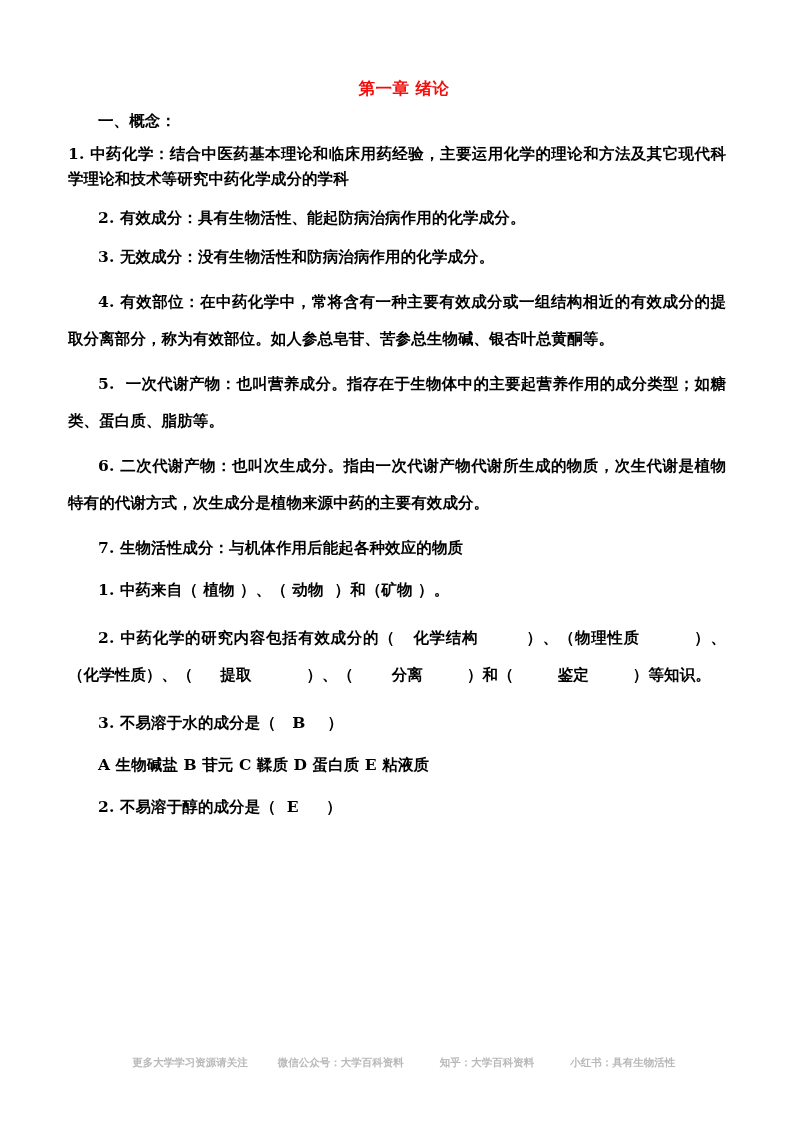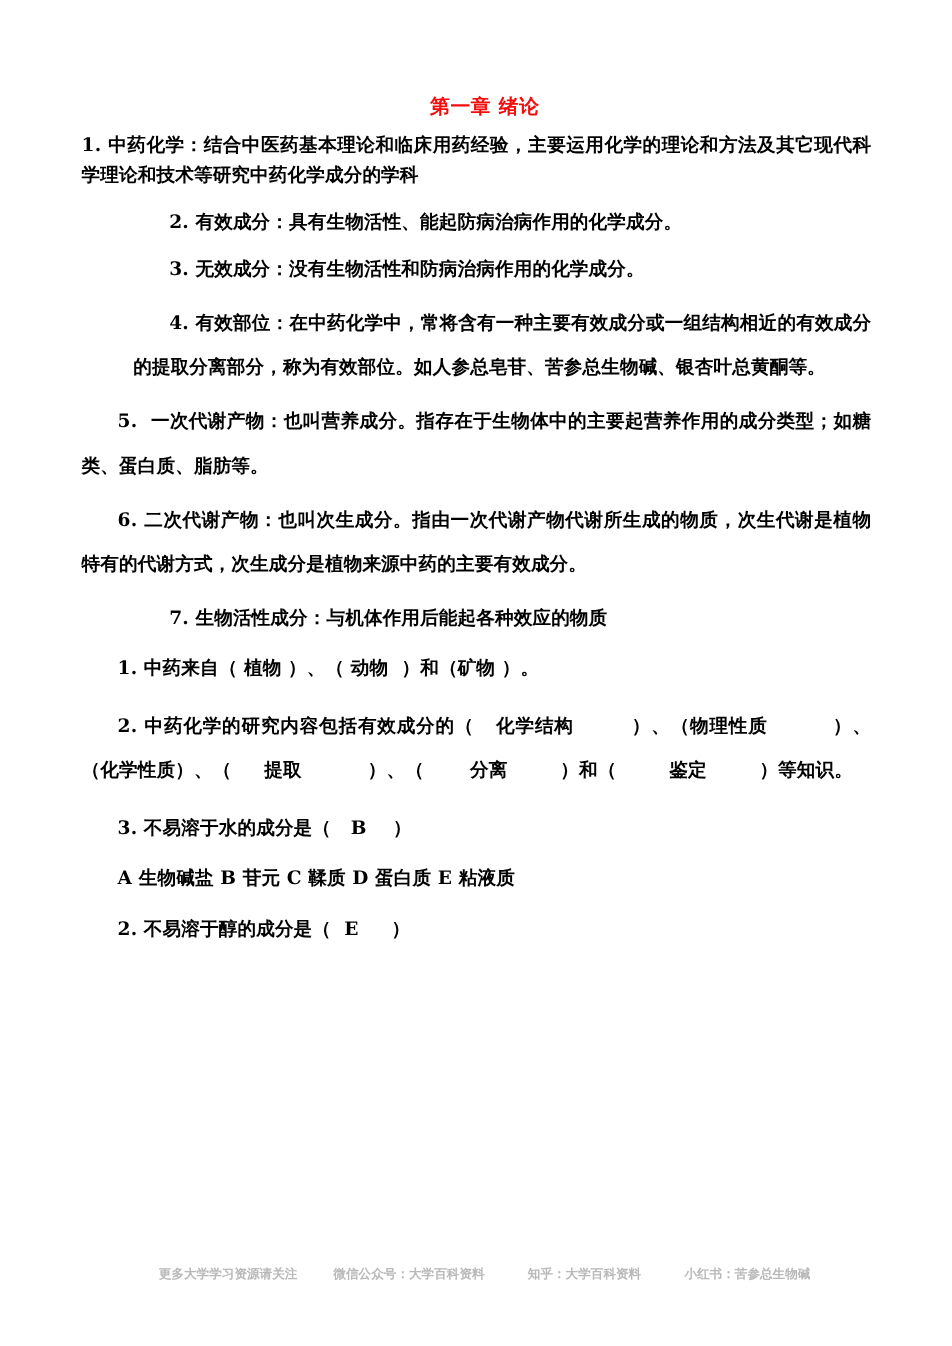--- a/index.html
+++ b/index.html
@@ -49,21 +49,21 @@
     line-height: 25px;
     margin: 0;
     text-align: justify;
     text-justify: inter-ideograph;
     white-space: pre-wrap;
     letter-spacing: 0.1px;
   }
 
   
   .gap-sm  { margin-top: 8px; }
-  .gap-md  { margin-top: 14px; margin-left: 43px; }
+  .gap-md  { margin-top: 14px; }
   .gap-lg  { margin-top: 17px; }
 
   .lead-1 { text-indent: 30px; }
   .lead-0 { text-indent: 0; }
 
   .loose { line-height: 37px; }
 
   
   .footer {
     position: absolute;
@@ -83,20 +83,21 @@
 </style>
 </head>
 <body>
 
 <div class="page">
 
   <div class="doc-body">
 
     <h1 class="doc-title">第一章 绪论</h1>
 
+    <p class="para lead-1 gap-sm">一、概念：</p>
 
     <p class="para lead-0 gap-sm">1. 中药化学：结合中医药基本理论和临床用药经验，主要运用化学的理论和方法及其它现代科学理论和技术等研究中药化学成分的学科</p>
 
     <p class="para lead-1 gap-md">2. 有效成分：具有生物活性、能起防病治病作用的化学成分。</p>
 
     <p class="para lead-1 gap-md">3. 无效成分：没有生物活性和防病治病作用的化学成分。</p>
 
     <p class="para lead-1 gap-md loose">4. 有效部位：在中药化学中，常将含有一种主要有效成分或一组结构相近的有效成分的提取分离部分，称为有效部位。如人参总皂苷、苦参总生物碱、银杏叶总黄酮等。</p>
 
     <p class="para lead-1 gap-sm loose">5.  一次代谢产物：也叫营养成分。指存在于生物体中的主要起营养作用的成分类型；如糖类、蛋白质、脂肪等。</p>
@@ -113,16 +114,16 @@
 
     <p class="para lead-1 gap-lg">3. 不易溶于水的成分是（   B    ）</p>
 
     <p class="para lead-1 gap-lg">A 生物碱盐 B 苷元 C 鞣质 D 蛋白质 E 粘液质</p>
 
     <p class="para lead-1 gap-lg">2. 不易溶于醇的成分是（  E     ）</p>
 
   </div>
 
   <div class="footer">
-    <span>更多大学学习资源请关注</span><span class="seg-gap-sm"></span><span>微信公众号：大学百科资料</span><span class="seg-gap"></span><span>知乎：大学百科资料</span><span class="seg-gap"></span><span>小红书：苦参总生物碱</span>
+    <span>更多大学学习资源请关注</span><span class="seg-gap-sm"></span><span>微信公众号：大学百科资料</span><span class="seg-gap"></span><span>知乎：大学百科资料</span><span class="seg-gap"></span><span>小红书：具有生物活性</span>
   </div>
 
 </div>
 
 </body></html>

